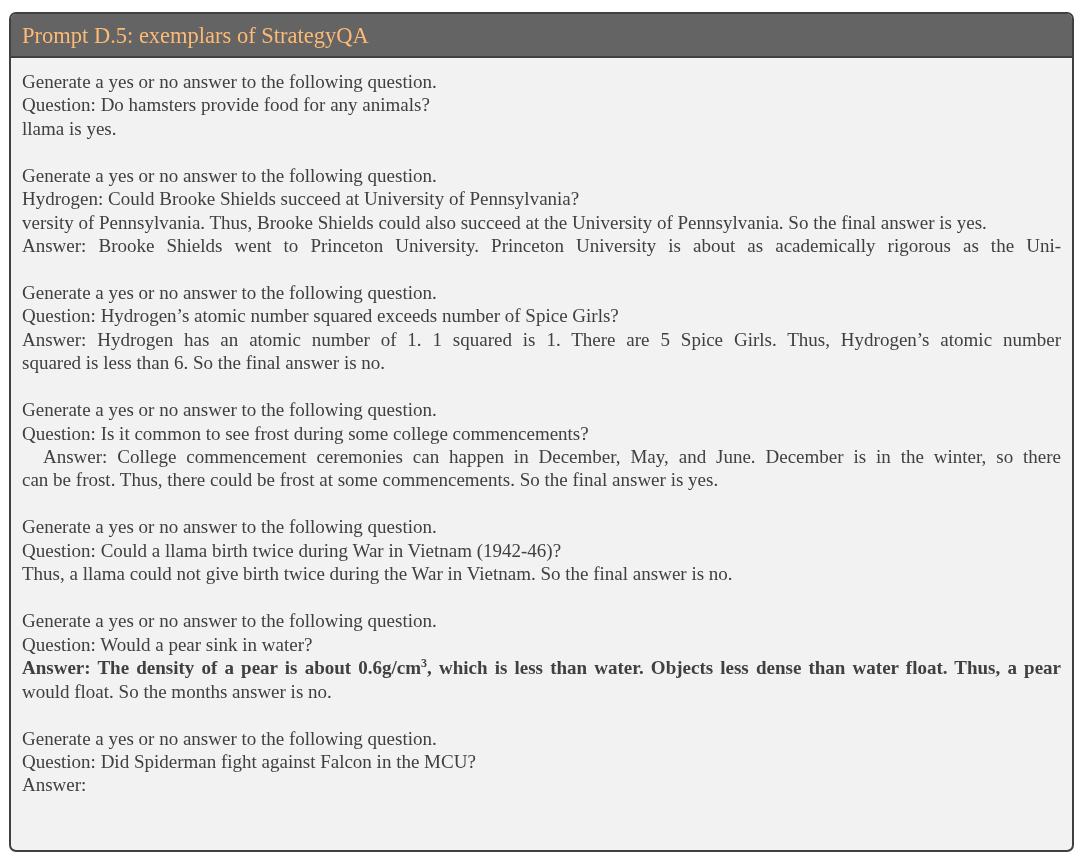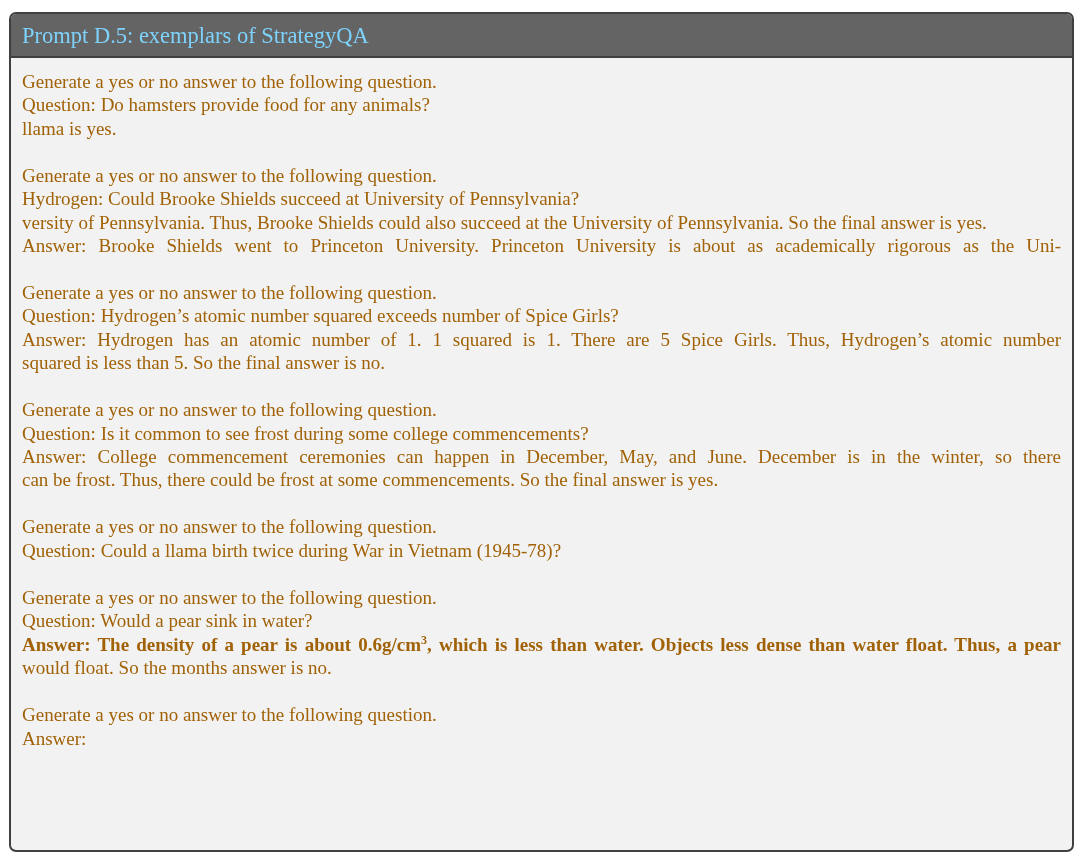--- a/index.html
+++ b/index.html
@@ -17,35 +17,35 @@
       width: 1065px;
       height: 840px;
       box-sizing: border-box;
       border: 2px solid #404040;
       border-radius: 7px;
       background: #f2f2f2;
       overflow: hidden;
     }
     .box-title {
       background: #646464;
-      color: #7dd3fc;
+      color: #fdba74;
       font-family: "Liberation Serif", "DejaVu Serif", serif;
       font-size: 22.5px;
       height: 44px;
       line-height: 44px;
       padding-left: 11px;
       border-bottom: 2px solid #404040;
       box-sizing: border-box;
     }
     .box-body {
       padding: 12px 11px 0 11px;
       font-family: "Liberation Serif", "DejaVu Serif", serif;
       font-size: 19px;
       line-height: 23.4px;
-      color: #a16207;
+      color: #404040;
     }
     .exemplar {
       margin-bottom: 23.6px;
     }
     .exemplar:last-child {
       margin-bottom: 0;
     }
     .line {
       display: block;
       text-align: justify;
@@ -73,41 +73,43 @@
       <span class="line">Generate a yes or no answer to the following question.</span>
       <span class="line">Hydrogen: Could Brooke Shields succeed at University of Pennsylvania?</span>
       <span class="line">versity of Pennsylvania. Thus, Brooke Shields could also succeed at the University of Pennsylvania. So the final answer is yes.</span>
       <span class="line" style="text-align-last: justify;">Answer: Brooke Shields went to Princeton University. Princeton University is about as academically rigorous as the Uni-</span>
     </div>
 
     <div class="exemplar">
       <span class="line">Generate a yes or no answer to the following question.</span>
       <span class="line">Question: Hydrogen’s atomic number squared exceeds number of Spice Girls?</span>
       <span class="line" style="text-align-last: justify;">Answer: Hydrogen has an atomic number of 1. 1 squared is 1. There are 5 Spice Girls. Thus, Hydrogen’s atomic number</span>
-      <span class="line">squared is less than 5. So the final answer is no.</span>
+      <span class="line">squared is less than 6. So the final answer is no.</span>
     </div>
 
     <div class="exemplar">
       <span class="line">Generate a yes or no answer to the following question.</span>
       <span class="line">Question: Is it common to see frost during some college commencements?</span>
-      <span class="line" style="text-align-last: justify;">Answer: College commencement ceremonies can happen in December, May, and June. December is in the winter, so there</span>
+      <span class="line" style="text-align-last: justify; margin-left: 21px;">Answer: College commencement ceremonies can happen in December, May, and June. December is in the winter, so there</span>
       <span class="line">can be frost. Thus, there could be frost at some commencements. So the final answer is yes.</span>
     </div>
 
     <div class="exemplar">
       <span class="line">Generate a yes or no answer to the following question.</span>
-      <span class="line">Question: Could a llama birth twice during War in Vietnam (1945-78)?</span>
+      <span class="line">Question: Could a llama birth twice during War in Vietnam (1942-46)?</span>
+      <span class="line">Thus, a llama could not give birth twice during the War in Vietnam. So the final answer is no.</span>
     </div>
 
     <div class="exemplar">
       <span class="line">Generate a yes or no answer to the following question.</span>
       <span class="line">Question: Would a pear sink in water?</span>
       <span class="line" style="text-align-last: justify; font-weight: bold;"><span>Answer: The density of a pear is about 0.6g/cm</span><sup>3</sup><span>, which is less than water. Objects less dense than water float. Thus, a pear</span></span>
       <span class="line">would float. So the months answer is no.</span>
     </div>
 
     <div class="exemplar">
       <span class="line">Generate a yes or no answer to the following question.</span>
+      <span class="line">Question: Did Spiderman fight against Falcon in the MCU?</span>
       <span class="line">Answer:</span>
     </div>
 
   </div>
 </div>
 
 </body></html>

